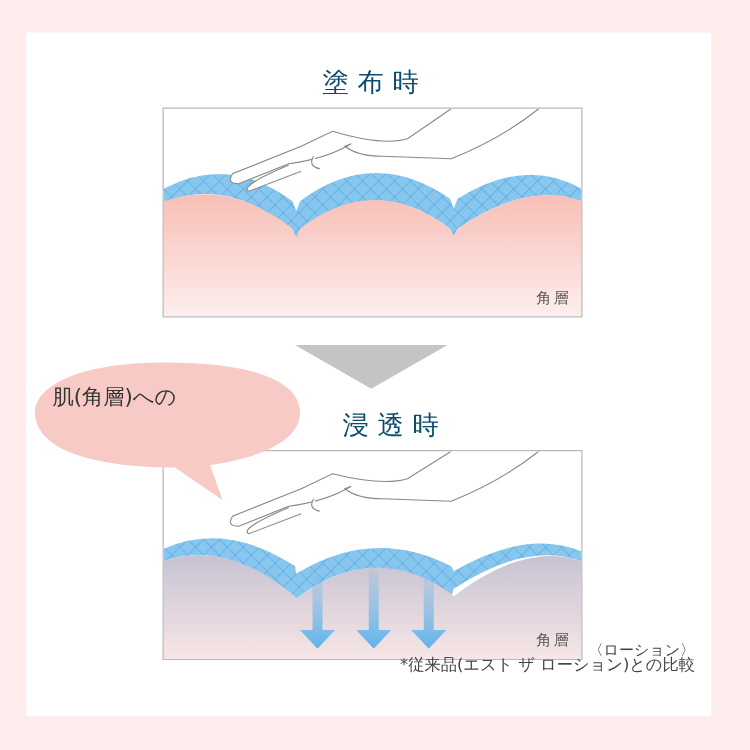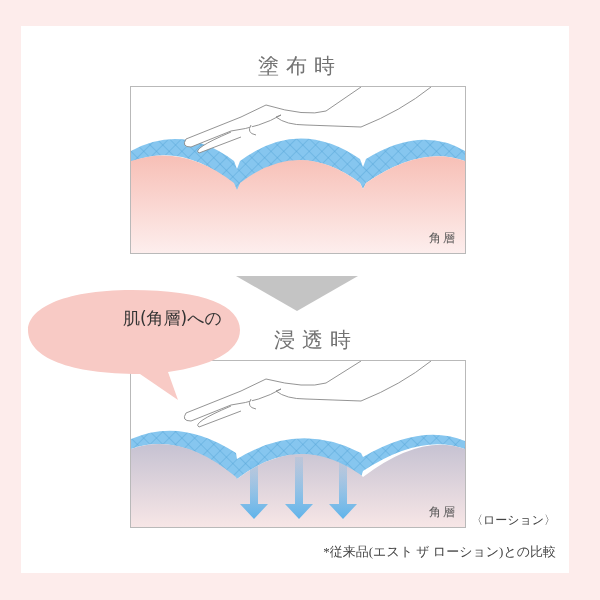--- a/index.html
+++ b/index.html
@@ -1,28 +1,28 @@
 <!DOCTYPE html>
 <html><head>
 <meta charset="utf-8">
 <style>
   html, body { margin:0; padding:0; }
   body { width:600px; height:600px; background:#fdeceb; position:relative; overflow:hidden;
          font-family:"DejaVu Sans", sans-serif; color:#333; }
   .card { position:absolute; left:21px; top:26px; width:548px; height:547px; background:#ffffff; }
-  .title { position:absolute; left:0; width:600px; text-align:center; font-size:21px; letter-spacing:7px; color:#737373; }
+  .title { position:absolute; left:0; width:600px; text-align:center; font-size:21px; letter-spacing:7px; color:#0c4a6e; }
   .panel { position:absolute; left:130px; width:334px; height:166px; border:1px solid #b9b9b9; background:#fff; overflow:hidden; }
   .panel svg { position:absolute; left:0; top:0; }
   .layer-label { position:absolute; right:8px; bottom:6px; font-size:12px; color:#555; letter-spacing:2px;margin-top:44px; }
   .arrow-down { position:absolute; left:236px; top:276px; width:0; height:0;
                 border-left:61px solid transparent; border-right:61px solid transparent; border-top:35px solid #c4c4c4; }
   .bubble { position:absolute; left:0; top:0; }
-  .bubble-text { position:absolute; left:42px; top:306px; width:180px; text-align:right; font-size:17px; line-height:24px; color:#333; }
+  .bubble-text { position:absolute; left:42px; top:306px; width:180px; text-align:left; font-size:17px; line-height:24px; color:#333; }
   .note-image { position:absolute; right:44px; top:512px; font-size:12px; color:#444; }
-  .footnote { position:absolute; right:44px; top:543px; font-size:13px; color:#444;font-family:Liberation Serif, serif; }
+  .footnote { position:absolute; right:44px; top:523px; font-size:13px; color:#444; }
 </style>
 </head>
 <body>
 
 <div class="card"></div>
 
 <div class="title" style="top:52px;">塗布時</div>
 
 <div class="panel" style="top:86px;">
   <svg width="334" height="166" viewBox="0 0 334 166">

